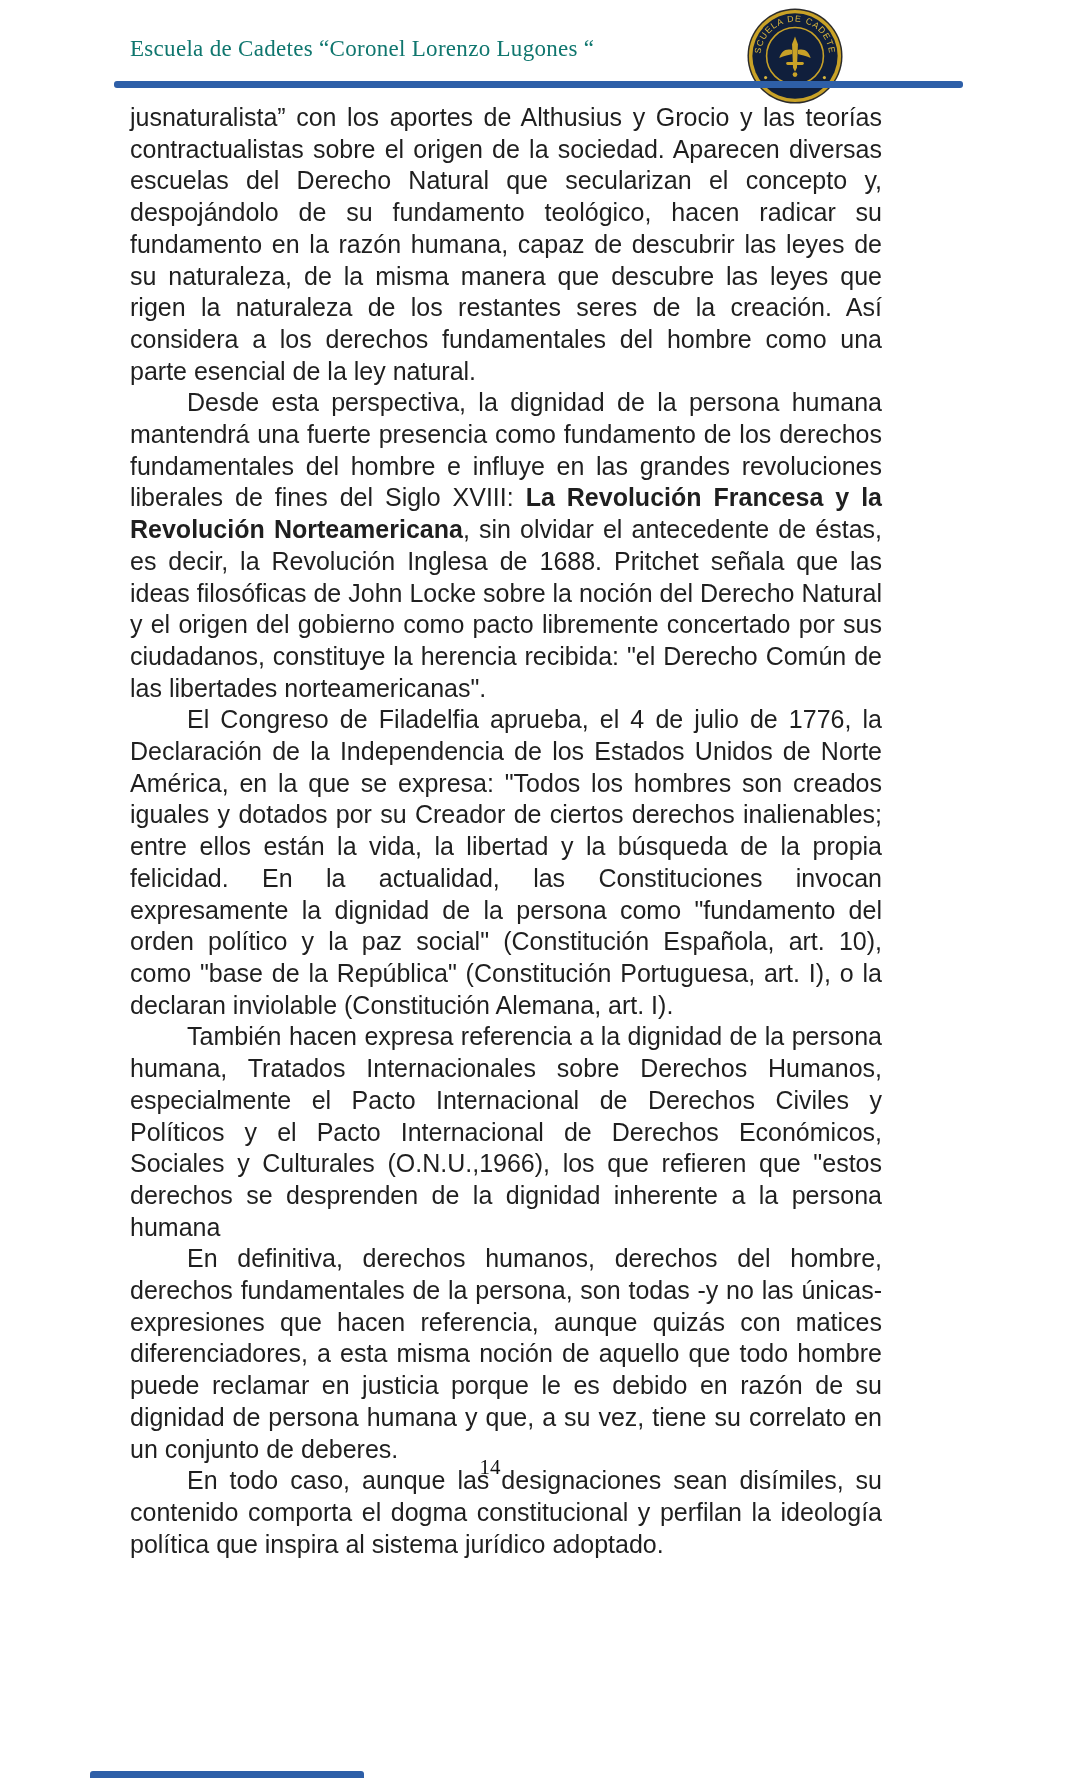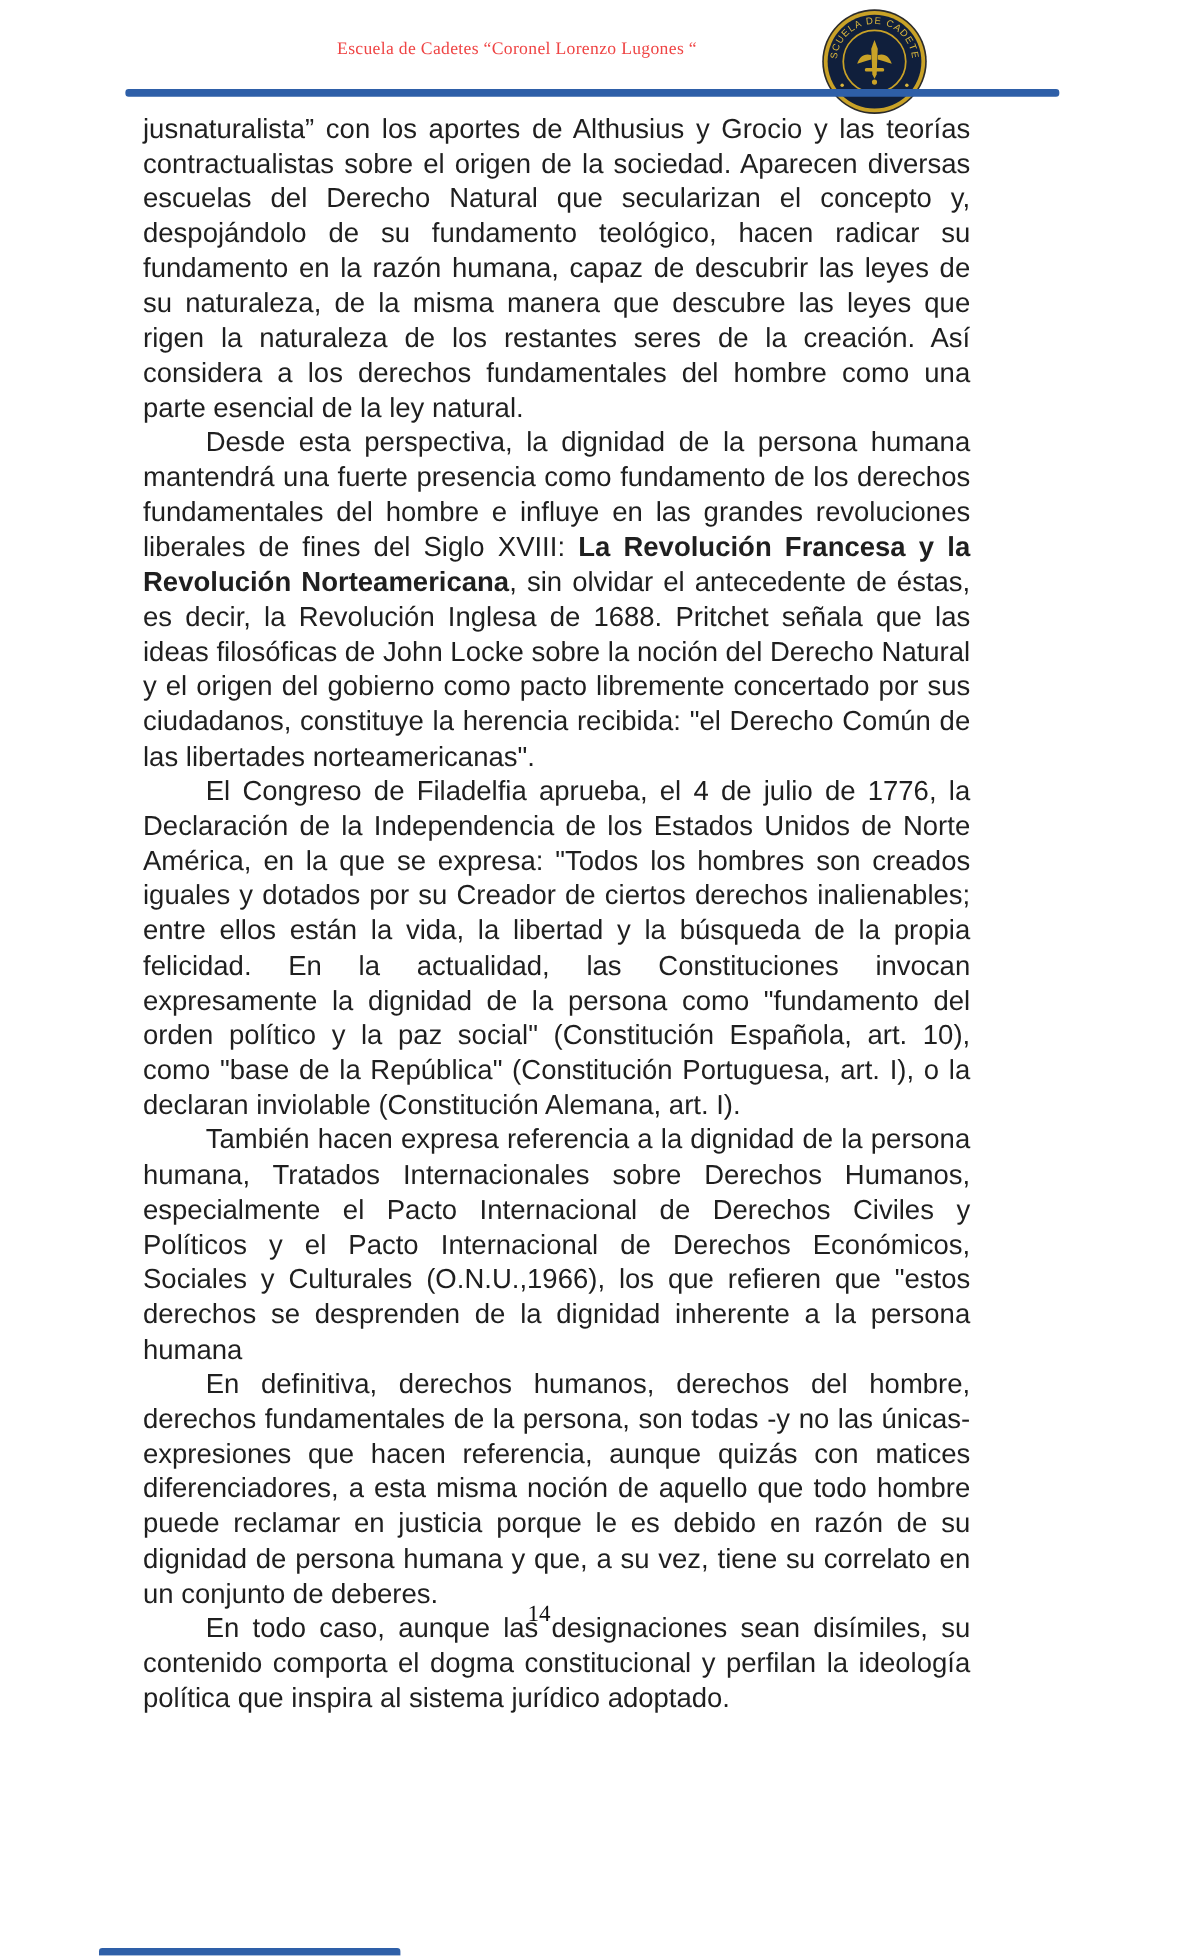--- a/index.html
+++ b/index.html
@@ -13,25 +13,24 @@
     position: relative;
     width: 1080px; height: 1778px;
     background: #ffffff;
     overflow: hidden;
   }
 
   
   .header-title {
     position: absolute;
     top: 36px; left: 130px; width: 680px;
-    text-align: center;
     font-family: "Liberation Serif", serif;
-    font-size: 16px;
+    font-size: 23px;
     letter-spacing: .3px;
-    color: #ef4444;
+    color: #0f766e;
   }
   .crest {
     position: absolute;
     top: 7px; left: 746px;
     width: 98px; height: 98px;
   }
   .header-rule {
     position: absolute;
     top: 81px; left: 114px;
     width: 849px; height: 7px;

